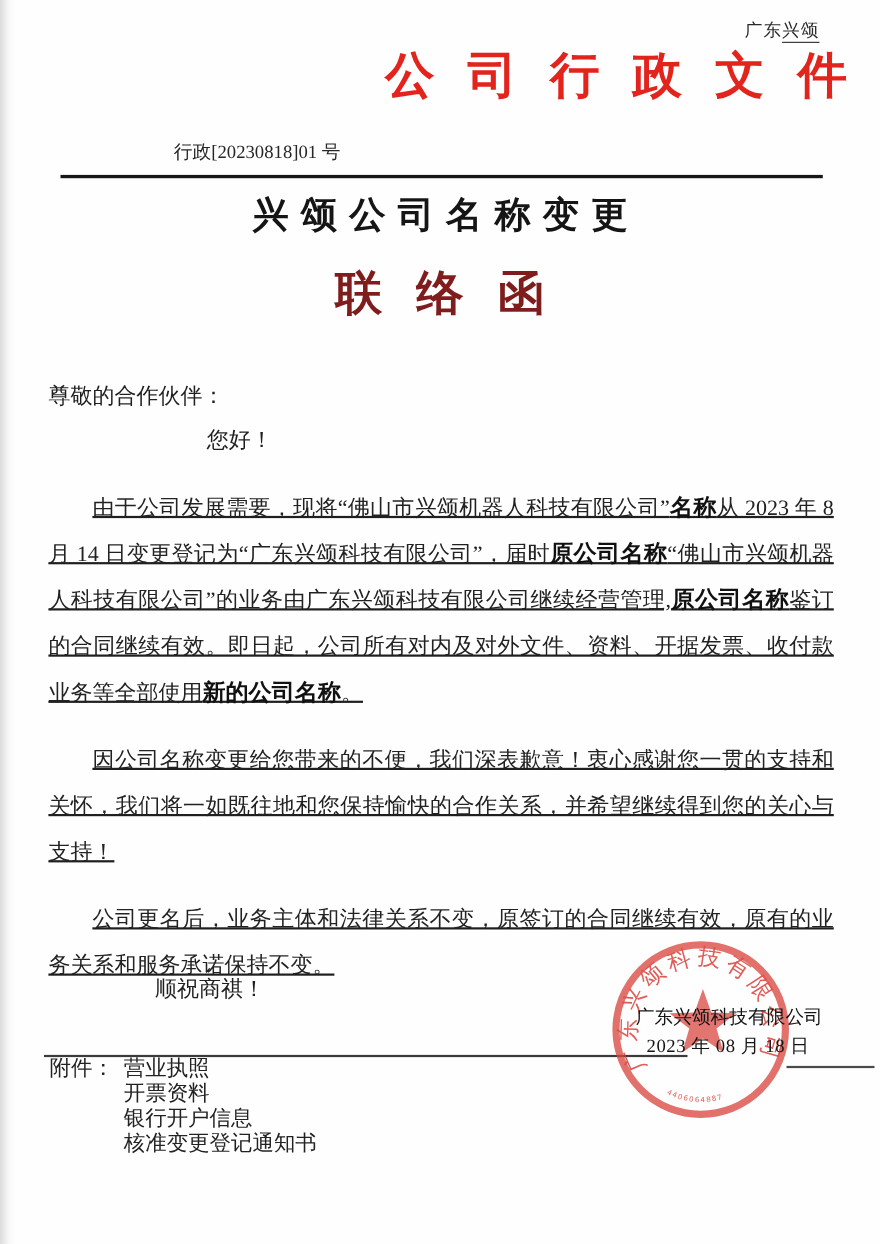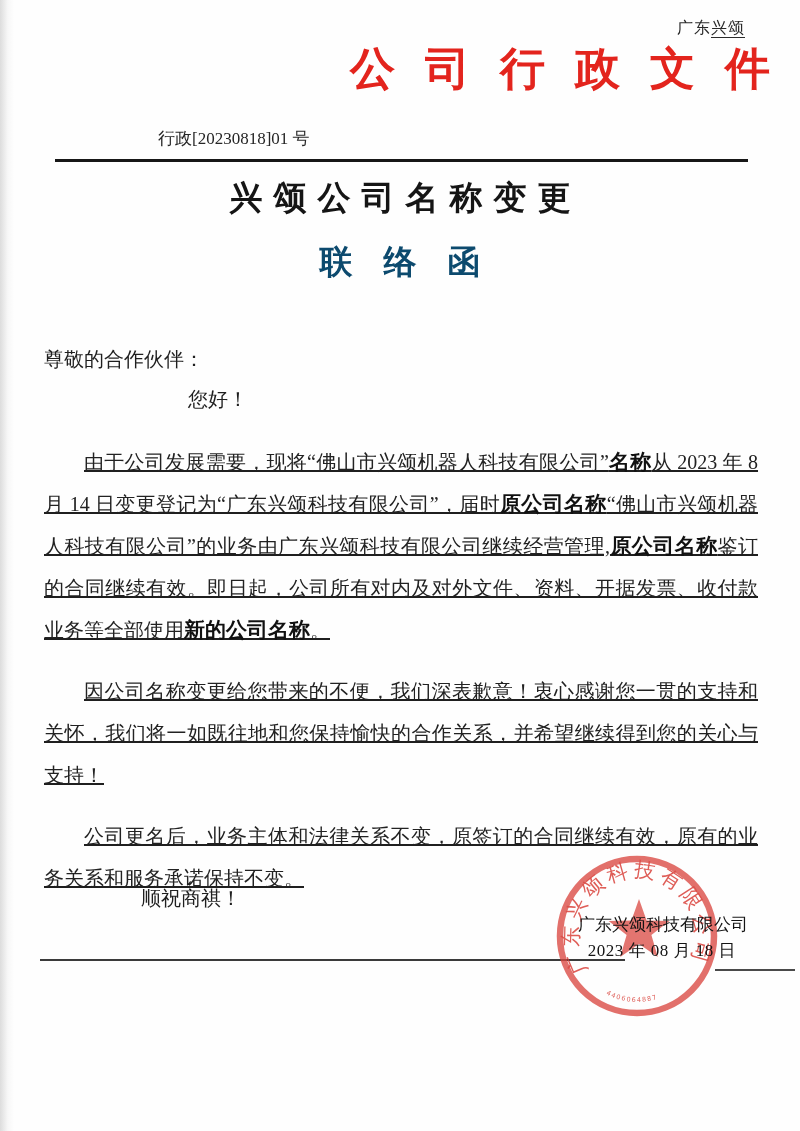--- a/index.html
+++ b/index.html
@@ -18,27 +18,27 @@
   .corner-mark .u{border-bottom:1.5px solid #2a2a2a;padding-bottom:1px;}
   .main-title{
     position:absolute;top:46px;left:0;right:0;text-align:right;
     font-family:"Liberation Sans","DejaVu Sans",sans-serif;font-weight:700;
     font-size:45px;line-height:1;color:#e3241d;letter-spacing:30px;padding-left:30px;
   }
   .doc-number{position:absolute;top:127px;left:158px;font-size:17px;color:#262626;}
   .rule-thick{position:absolute;top:159px;left:55px;width:693px;height:3px;background:#171717;}
   .subject-title{
     position:absolute;top:181px;left:0;right:0;text-align:center;
-    font-family:Liberation Sans, sans-serif;font-weight:700;
+    font-family:Liberation Mono, monospace;font-weight:700;
     font-size:33px;line-height:1.05;color:#151515;letter-spacing:11px;padding-left:11px;
   }
   .subject-subtitle{
     position:absolute;top:245px;left:0;right:0;text-align:center;
     font-family:"Liberation Sans","DejaVu Sans",sans-serif;font-weight:700;
-    font-size:33px;line-height:1.05;color:#0c4a6e;letter-spacing:31px;padding-left:31px;
+    font-size:43px;line-height:1.05;color:#7f1d1d;letter-spacing:31px;padding-left:31px;
   }
   .salutation{position:absolute;top:346px;left:44px;font-size:20px;}
   .greeting{position:absolute;top:386px;left:188px;font-size:20px;}
   .paras{position:absolute;top:441px;left:44px;width:714px;text-decoration:underline;}
   .body-para{
     margin:0 0 19px 0;font-size:20px;line-height:42px;text-align:justify;
     text-indent:2em;color:#222;
   }
   .seg-bold{
     font-weight:700;font-family:"Liberation Sans","DejaVu Sans",sans-serif;
@@ -107,14 +107,23 @@
   </svg>
 
   <div class="signature">
     <div>广东兴颂科技有限公司</div>
     <div class="date">2023 年 08 月 18 日</div>
   </div>
 
   <div class="rule-sep-left"></div>
   <div class="rule-sep-right"></div>
 
+  <div class="attachments">
+    <div class="label">附件：</div>
+    <div class="attach-items">
+        <div class="attach-item">营业执照</div>
+        <div class="attach-item">开票资料</div>
+        <div class="attach-item">银行开户信息</div>
+        <div class="attach-item">核准变更登记通知书</div>
+      </div>
+  </div>
 
 </div>
 
 </body></html>

